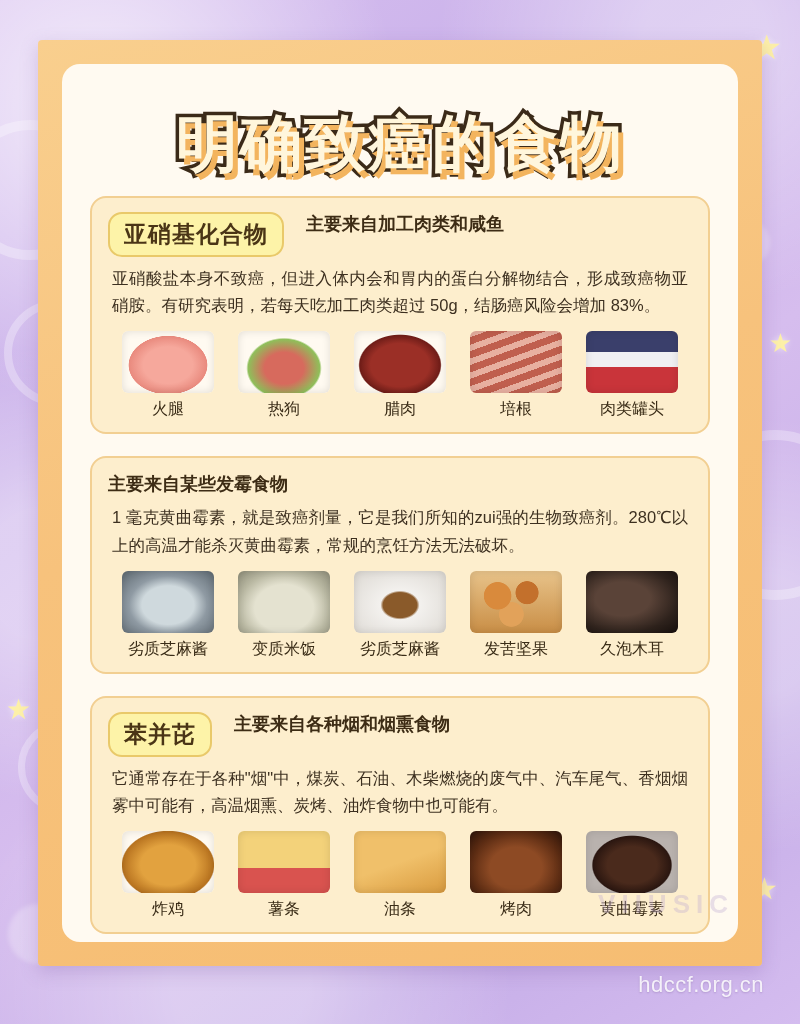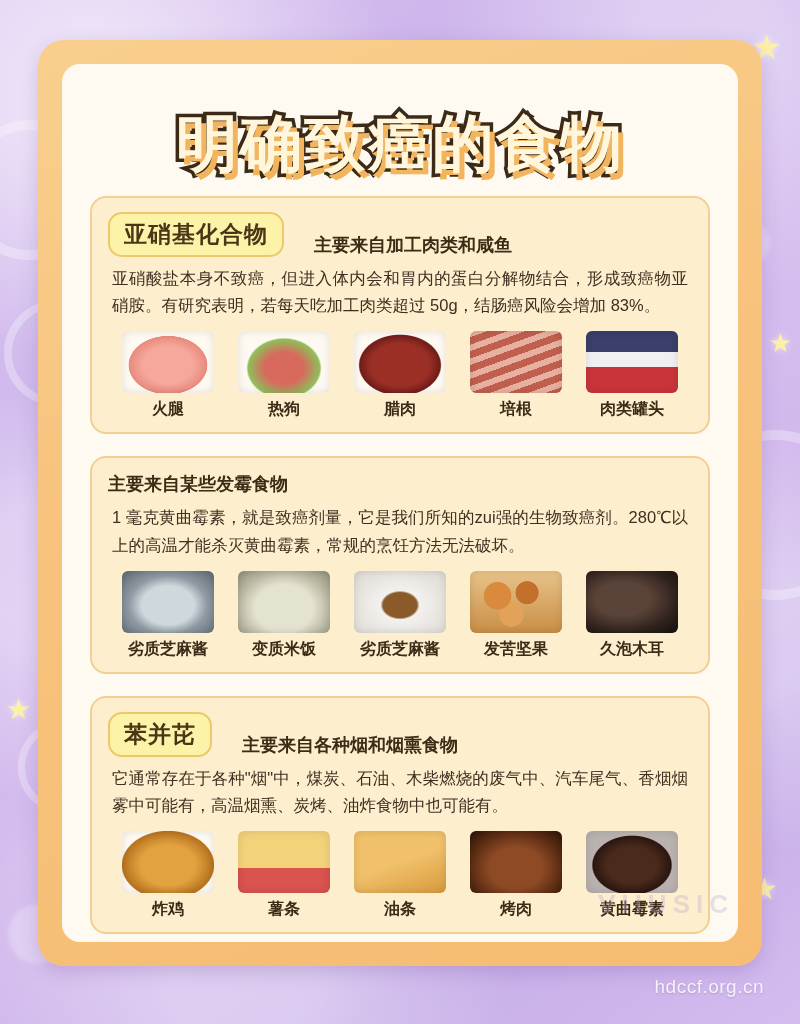--- a/index.html
+++ b/index.html
@@ -51,21 +51,21 @@
   }
 
   
   #card-outer {
     position: absolute;
     left: 38px;
     top: 40px;
     width: 724px;
     height: 926px;
     background: linear-gradient(160deg, #f9cf8e 0%, #f7c27c 45%, #f6bd72 100%);
-    border-radius: 26px;
+    border-radius: 4px;
     box-shadow: 0 6px 18px rgba(120, 80, 160, 0.25);
   }
   #card-inner {
     position: absolute;
     left: 24px;
     top: 24px;
     right: 24px;
     bottom: 24px;
     background: #fffaf1;
     border-radius: 18px;
@@ -87,21 +87,21 @@
     color: rgba(190,170,210,0.35);
     font-size: 26px;
     letter-spacing: 6px;
     font-weight: bold;
   }
   .watermark-corner {
     position: absolute;
     right: 36px;
     bottom: 26px;
     color: rgba(255,255,255,0.85);
-    font-size: 19px;
+    font-size: 22px;
     letter-spacing: 0.5px;
     text-shadow: 0 1px 2px rgba(120,90,150,0.35);
   }
 
   
   #title {
     margin: 38px 0 10px 0;
     text-align: center;
     font-family: "Liberation Sans", sans-serif;
     font-weight: bold;
@@ -117,22 +117,22 @@
   .section {
     margin: 0 28px 22px 28px;
     background: #fdeecd;
     border: 2px solid #f2cf92;
     border-radius: 16px;
     padding: 14px 16px 12px 16px;
     position: relative;
   }
   .sec-head {
     display: flex;
-    align-items: flex-end;
-    gap: 30px;
+    align-items: flex-start;
+    gap: 22px;
     margin-bottom: 8px;
   }
   .sec-tag {
     background: #fdf3a8;
     border: 2px solid #e9c96a;
     border-radius: 14px;
     padding: 5px 14px;
     font-size: 23px;
     font-weight: bold;
     color: #4a3516;
@@ -152,21 +152,20 @@
     padding: 0 4px;
   }
 
   
   .items {
     display: flex;
     justify-content: space-between;
     align-items: center;
     margin-top: 12px;
     padding: 0 6px;
-    font-weight: bold;
   }
   .item {
     width: 108px;
     text-align: center;
   }
   .thumb {
     width: 92px;
     height: 62px;
     margin: 0 auto 6px auto;
     border-radius: 6px;

